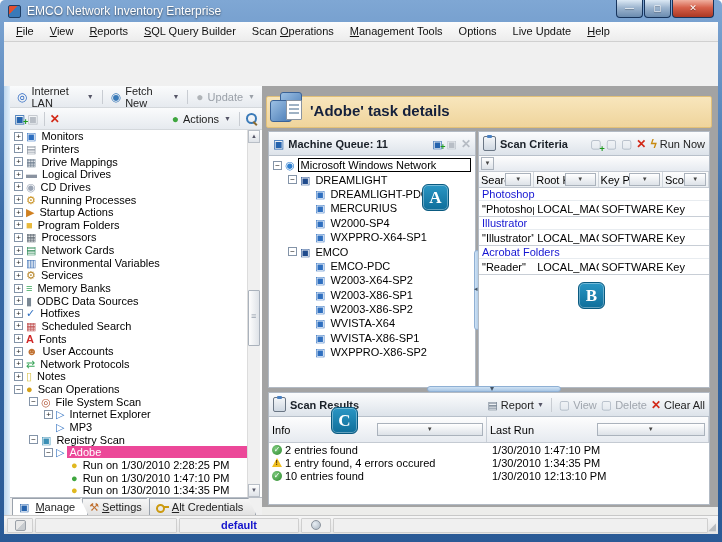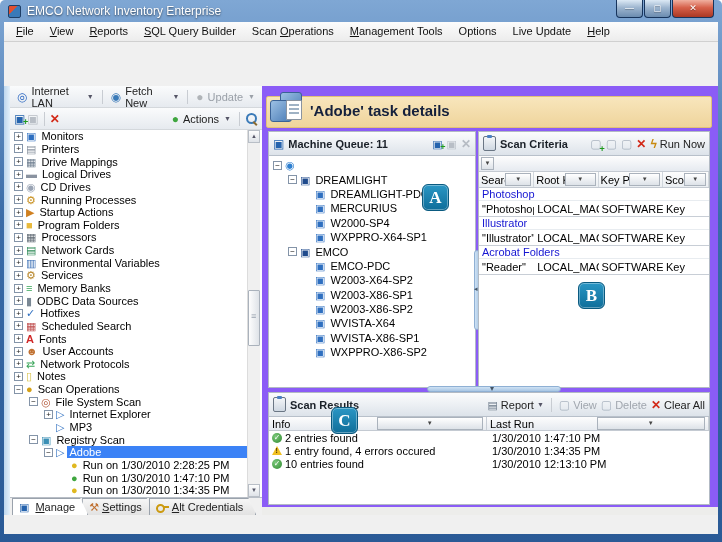--- a/index.html
+++ b/index.html
@@ -45,35 +45,35 @@
 .redx{color:#d22918;font-weight:bold;font-size:12px}
 .grayx{color:#b6bcc4;font-weight:bold;font-size:12px}
 .mag{position:relative;width:13px;height:13px;flex:none}
 .mag::before{content:'';position:absolute;left:1px;top:1px;width:7px;height:7px;border:2px solid #3a7ab8;border-radius:50%}
 .mag::after{content:'';position:absolute;left:9px;top:9px;width:5px;height:2px;background:#8a6a30;transform:rotate(45deg);transform-origin:0 0}
 
 .tree{position:absolute;left:6px;top:44px;width:252px;height:367px;background:#fff;overflow:hidden;padding-right:14px}
 .t-row{height:12.65px;display:flex;align-items:center;font-size:11px;white-space:nowrap;color:#000}
 .exp{width:9px;height:9px;border:1px solid #8494a8;background:#fff;font-size:8px;line-height:7px;text-align:center;color:#222;margin-right:3px;flex:none}
 .t-lbl{padding:0 2px}
-.t-lbl.sel{background:#3b82f6;color:#fff;flex:1}
+.t-lbl.sel{background:#ec4899;color:#fff;flex:1}
 .t-ic{margin-right:3px}
 .vscroll{position:absolute;right:0;top:44px;width:13px;height:367px;background:#f0f0f0;border-left:1px solid #dcdcdc}
 .sbtn{position:absolute;left:0;width:12px;height:13px;background:linear-gradient(#fdfdfd,#dfe3e8);border:1px solid #b8bec6;font-size:6px;color:#556;text-align:center;line-height:11px}
 .sthumb{position:absolute;left:0;top:160px;width:12px;height:56px;background:linear-gradient(90deg,#fdfdfd,#dfe3e8);border:1px solid #aab2bc;border-radius:1px}
 .sthumb::after{content:'≡';position:absolute;left:2px;top:20px;font-size:9px;color:#98a2ae}
 
 .tabs{position:absolute;left:6px;bottom:0;width:252px;height:18px;background:#f0f0f0;border-top:1px solid #b8bec6;display:flex;padding-left:2px}
 .tab{height:17px;display:flex;align-items:center;gap:3px;padding:0 12px 0 6px;font-size:11px;background:linear-gradient(#f6f6f6,#e2e2e2);border:1px solid #9aa2ac;border-bottom:none;clip-path:polygon(0 0,calc(100% - 8px) 0,100% 100%,0 100%);margin-right:-6px;color:#222}
 .tab.active{background:#fff;z-index:2}
 .key-ic{position:relative;width:13px;height:10px;flex:none}
 .key-ic::before{content:'';position:absolute;left:0;top:2px;width:5px;height:5px;border:2px solid #cc9a10;border-radius:50%}
 .key-ic::after{content:'';position:absolute;left:8px;top:4px;width:5px;height:2px;background:#cc9a10;box-shadow:3px 2px 0 -1px #cc9a10}
 
-.right{flex:1;position:relative;background:#8b5cf6;overflow:hidden}
+.right{flex:1;position:relative;background:#a3a3a3;overflow:hidden}
 .task-banner{position:absolute;left:4px;top:10px;width:446px;height:32px;background:linear-gradient(#f8e6bc,#efd49c);border:1px solid #e2c078;border-radius:2px}
 .task-title{position:absolute;left:48px;top:16px;font-size:15px;font-weight:bold;color:#14203c}
 .task-icon{position:absolute;left:8px;top:2px;width:38px;height:38px;z-index:2}
 .cube{position:absolute;width:22px;height:22px;border-radius:3px;border:1px solid #3a6296;background:linear-gradient(135deg,#9cc0e4,#4a7cb6)}
 .cube.c2{left:10px;top:4px}
 .cube.c1{left:0;top:12px}
 .doc{position:absolute;left:16px;top:12px;width:16px;height:20px;background:#fff;border:1px solid #8a94a0;border-radius:1px}
 .doc::after{content:'';position:absolute;left:2px;top:3px;width:10px;height:1.5px;background:#9fb2c4;box-shadow:0 4px 0 #9fb2c4,0 8px 0 #9fb2c4}
 
 .panel{position:absolute;background:#fff;border:1px solid #b2bac4}
@@ -97,21 +97,21 @@
 .fcell span{flex:1;overflow:hidden;white-space:nowrap}
 .grp-row{height:13px;line-height:13px;font-size:11px;color:#1515d2;padding-left:3px;border-bottom:1px solid #e8ecf0;white-space:nowrap}
 .crit-row{height:16px;display:flex;align-items:center;font-size:11px;border-bottom:1px solid #c8ced6;white-space:nowrap}
 .crit-row div{padding:0 3px;overflow:hidden}
 
 .v-handle{position:absolute;width:6px;height:80px;background:linear-gradient(90deg,#cfe2f4,#a8c6e4);border:1px solid #8fb0d4;border-radius:3px}
 .v-handle::after{content:'◂';position:absolute;left:-1px;top:34px;font-size:7px;color:#456}
 .h-handle{position:absolute;width:134px;height:6px;background:linear-gradient(#cfe2f4,#a8c6e4);border:1px solid #8fb0d4;border-radius:3px}
 .h-handle::after{content:'▾';position:absolute;left:62px;top:-3px;font-size:8px;color:#456}
 
-.res-cols{height:14px;display:flex;border-bottom:1px solid #c4cad2;font-size:11px;background:linear-gradient(#fdfdfd,#e6eaf0)}
+.res-cols{height:26px;display:flex;border-bottom:1px solid #c4cad2;font-size:11px;background:linear-gradient(#fdfdfd,#e6eaf0)}
 .rcol{display:flex;align-items:center;padding:0 3px;border-right:1px solid #c8ced6}
 .rcol span{flex:1}
 .res-row{height:13.3px;display:flex;align-items:center;font-size:11px;white-space:nowrap;border:1px solid transparent}
 .res-row.selected{background:#eef5fd;border-color:#7a9cc8}
 .res-info{width:218px;display:flex;align-items:center;gap:3px;padding-left:2px;overflow:hidden;flex:none}
 .res-date{padding-left:4px}
 .warn-ic{width:0;height:0;border-left:5px solid transparent;border-right:5px solid transparent;border-bottom:9px solid #f0c020;position:relative;flex:none}
 .warn-ic::after{content:'!';position:absolute;left:-1.5px;top:1px;font-size:7px;font-weight:bold;color:#503000}
 .ok-ic{width:10px;height:10px;border-radius:50%;background:radial-gradient(circle at 35% 35%,#7cc87c,#2e8b2e);color:#fff;font-size:8px;line-height:10px;text-align:center;flex:none}
 .tan-line{position:absolute;left:2px;right:2px;height:1px;background:#e2c078}
@@ -382,20 +382,21 @@
             <span class="panel-title">Machine Queue: 11</span>
             <div class="spacer"></div>
             <span class="ic small rel plus" style="color:#2563ad">▣</span>
             <span class="ic small" style="color:#b8bec6">▣</span>
             <span class="grayx">✕</span>
           </div>
           <div style="padding-top:2px">
               <div class="m-row" style="padding-left: 4px;">
                 <span class="exp">−</span>
                 <span class="ic small t-ic" style="color: rgb(46, 127, 208);">◉</span>
+                <span class="m-lbl focused">Microsoft Windows Network</span>
               </div>
               <div class="m-row" style="padding-left: 19px;">
                 <span class="exp">−</span>
                 <span class="ic small t-ic" style="color: rgb(31, 74, 140);">▣</span>
                 <span class="m-lbl">DREAMLIGHT</span>
               </div>
               <div class="m-row" style="padding-left: 34px;">
                 <span style="width: 12px; flex: 0 0 auto;"></span>
                 <span class="ic small t-ic" style="color: rgb(46, 111, 192);">▣</span>
                 <span class="m-lbl">DREAMLIGHT-PDC</span>
@@ -579,18 +580,32 @@
                 <div class="res-date">1/30/2010 12:13:10 PM</div>
               </div>
             </div>
         </div>
 
         <div class="tan-line" style="top:421px"></div>
         <div class="below-strip"></div>
       </div>
     </div>
 
+    <div class="statusbar">
+      <div class="scell" style="width:26px;margin-left:3px">
+        <span class="stamp"></span>
+      </div>
+      <div class="scell" style="width:142px"></div>
+      <div class="scell" style="width:120px">
+        <span class="default-txt">default</span>
+      </div>
+      <div class="scell" style="width:30px">
+        <span class="globe-sm"></span>
+      </div>
+      <div class="scell" style="flex:1;margin-right:10px"></div>
+      <span class="grip">◢</span>
+    </div>
   </div>
 
   <div class="badge" style="left:422px;top:184px">A</div>
   <div class="badge" style="left:578px;top:282px">B</div>
   <div class="badge" style="left:331px;top:407px">C</div>
 </div>
 
 </body></html>

